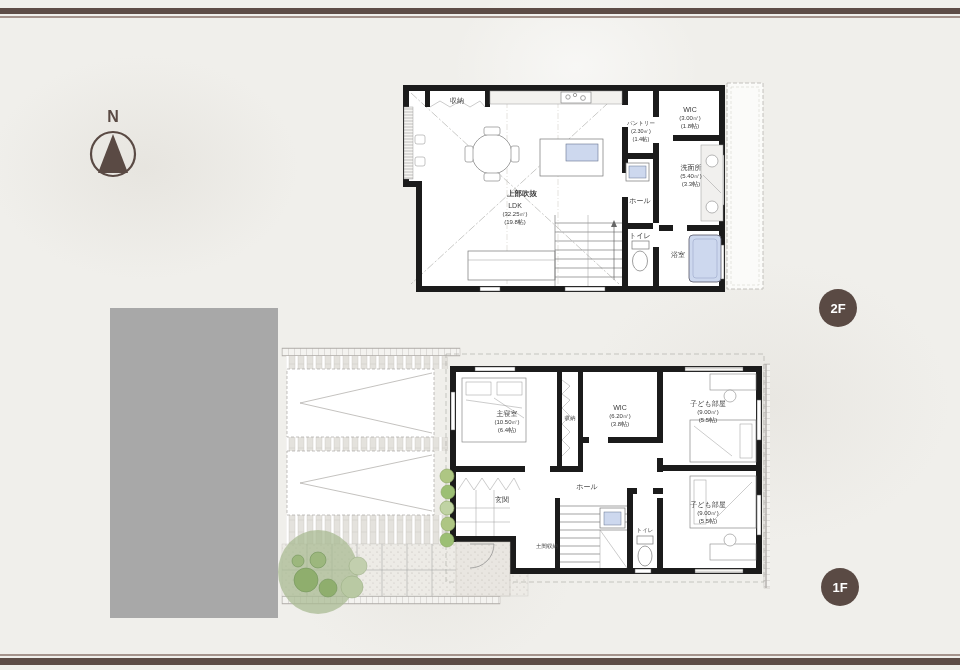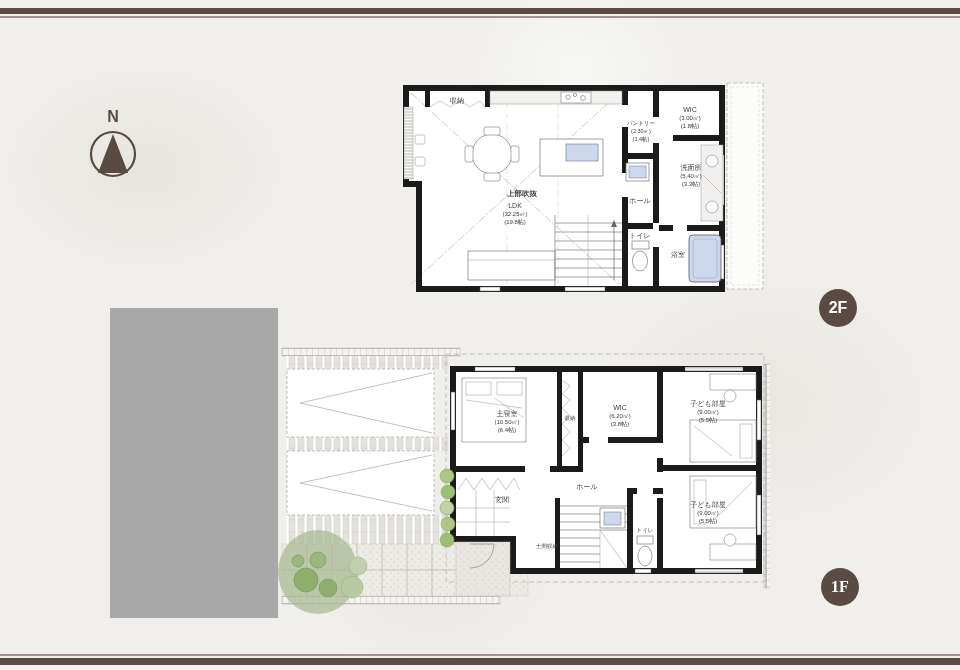--- a/index.html
+++ b/index.html
@@ -18,24 +18,24 @@
   }
   .frame-bar{position:absolute;left:0;width:960px;background:#5d4c46;}
   .frame-line{position:absolute;left:0;width:960px;background:#a4938c;}
   .bar-top{top:8px;height:6px;}
   .line-top{top:16px;height:2px;}
   .line-bottom{top:654px;height:2px;}
   .bar-bottom{top:658px;height:7px;}
   .badge{
     position:absolute;width:38px;height:38px;border-radius:50%;
     background:#5a4a44;color:#ffffff;display:flex;align-items:center;justify-content:center;
-    font-weight:bold;font-size:16px;letter-spacing:0;
+    font-weight:bold;font-size:13px;letter-spacing:0;
   }
   .badge-2f{left:819px;top:289px;}
-  .badge-1f{left:821px;top:568px;font-family:Liberation Serif, serif;}
+  .badge-1f{left:821px;top:568px;}
   .gray-block{position:absolute;left:110px;top:308px;width:168px;height:310px;background:#a8a8a8;}
   .compass{position:absolute;left:83px;top:104px;}
   .plan{position:absolute;}
   .plan-2f{left:395px;top:75px;}
   .plan-1f{left:270px;top:340px;}
   svg text{fill:#3b3b3b;text-anchor:middle;font-family:"Liberation Sans","DejaVu Sans",sans-serif;}
   svg .rname{font-size:7px;}
   svg .rsub{font-size:6px;}
   svg .rsmall{font-size:5.5px;}
   svg .void{font-size:7.5px;font-weight:bold;}

